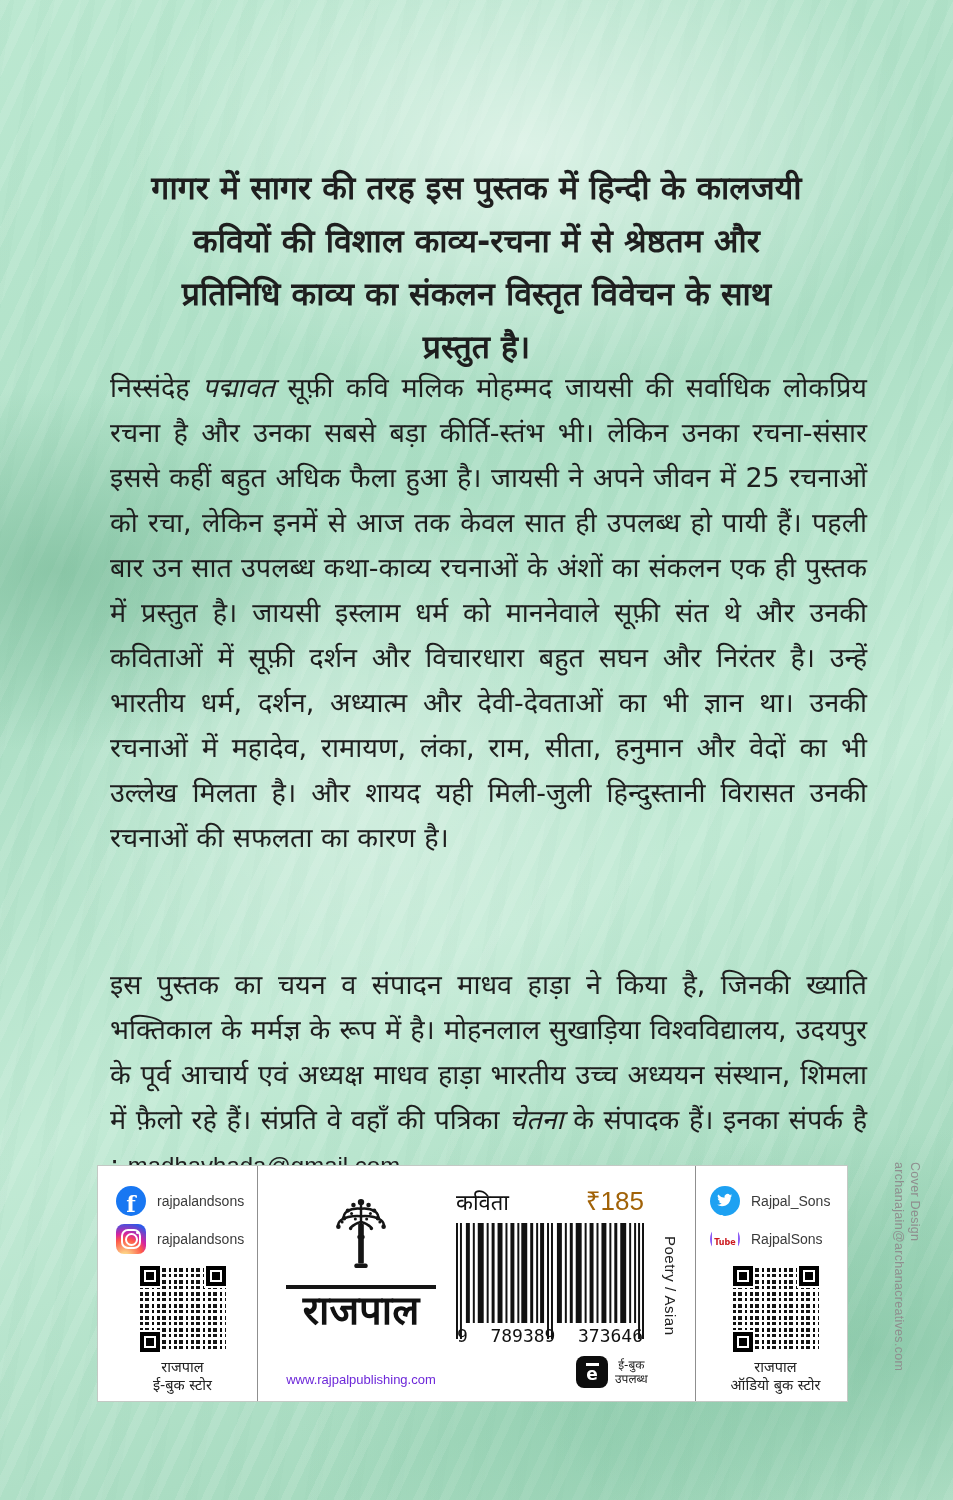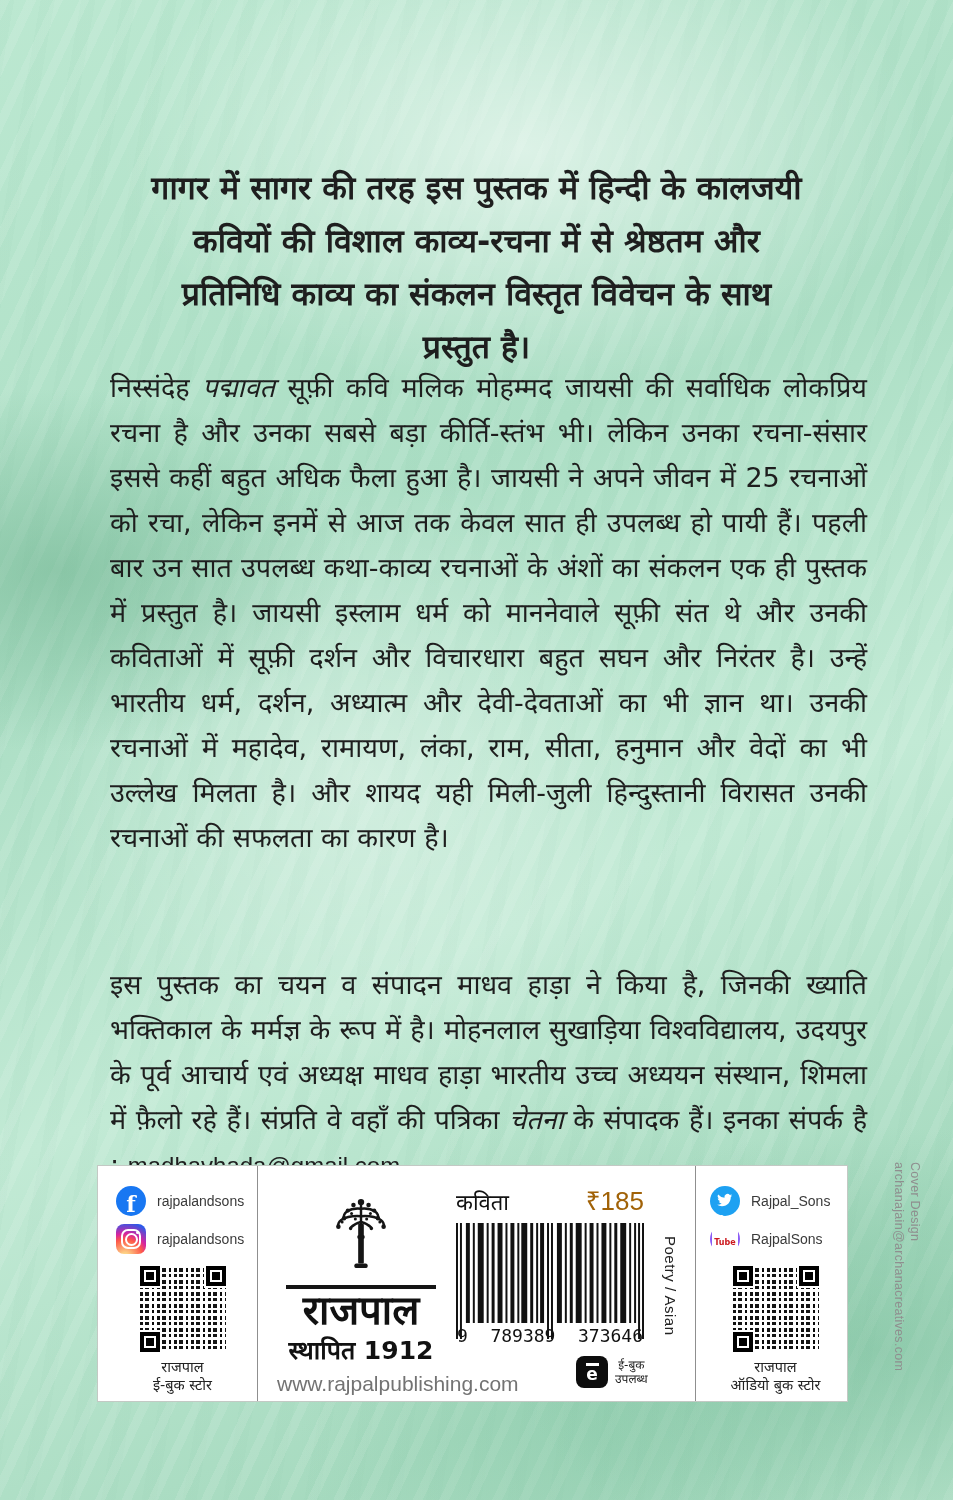--- a/index.html
+++ b/index.html
@@ -70,21 +70,21 @@
   .qr-caption{text-align:center;font-size:14.5px;line-height:18px;color:#222;}
   .qr-caption span{display:block;}
   
   .tree{position:absolute;left:70px;top:26px;width:66px;height:90px;}
   .logo-rule{position:absolute;left:28px;top:119px;width:150px;height:4px;background:#151515;}
   .logo-name{position:absolute;left:3px;top:122px;width:200px;text-align:center;
     font-size:40px;line-height:44px;font-weight:700;color:#111;}
   .established{position:absolute;left:3px;top:166px;width:200px;text-align:center;
     font-size:25px;font-weight:600;color:#111;}
   .website{position:absolute;left:3px;top:206px;width:200px;text-align:center;
-    font-size:21px;color:#737373;font-family:"Liberation Sans",sans-serif;margin-left:16px;}
+    font-size:13px;color:#6d28d9;font-family:"Liberation Sans",sans-serif;}
   
   .bc-area{position:absolute;left:198px;top:16px;width:188px;}
   .bc-head{display:flex;justify-content:space-between;align-items:baseline;}
   .bc-cat{font-size:22px;color:#111;}
   .bc-price{font-size:26px;color:#a16207;font-family:"Liberation Sans",sans-serif;}
   .bars{display:block;width:188px;height:118px;margin-top:5px;}
   .bc-digits{display:flex;justify-content:space-between;padding:0 1px;margin-top:-16px;
     font-family:"DejaVu Sans Mono",monospace;font-size:18px;color:#111;background:transparent;}
   .genre-vert{position:absolute;left:404px;top:70px;writing-mode:vertical-rl;
     font-size:15px;letter-spacing:.5px;color:#222;font-family:"Liberation Sans",sans-serif;}
@@ -175,21 +175,20 @@
             <circle cx="41" cy="27" r="1.6"></circle>
           <circle cx="24" cy="37" r="1.8"></circle>
             <circle cx="46" cy="37" r="1.8"></circle>
           <rect x="32" y="32" width="6" height="42" rx="1"></rect>
           <rect x="31" y="44" width="8" height="4" rx="2"></rect>
           <rect x="28" y="74" width="14" height="5" rx="2"></rect>
         </g>
       </svg>
       <div class="logo-rule"></div>
       <div class="logo-name">राजपाल</div>
-      <div class="established">स्थापित 1912</div>
       <div class="website">www.rajpalpublishing.com</div>
 
       <div class="bc-area">
         <div class="bc-head">
           <span class="bc-cat">कविता</span>
           <span class="bc-price">₹185</span>
         </div>
         <svg class="bars" viewBox="0 0 190 118" preserveAspectRatio="none">
           <g fill="#111">
             <rect x="0" y="0" width="2" height="116"></rect>

